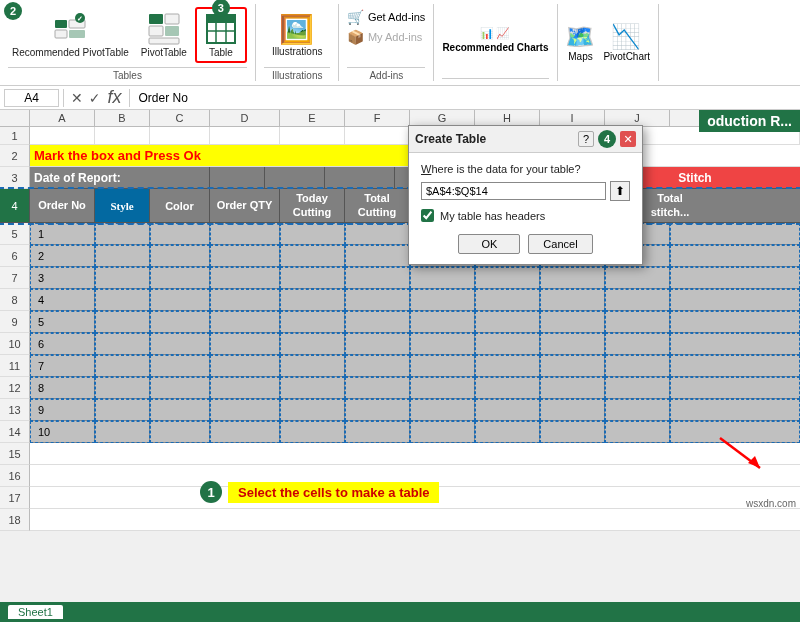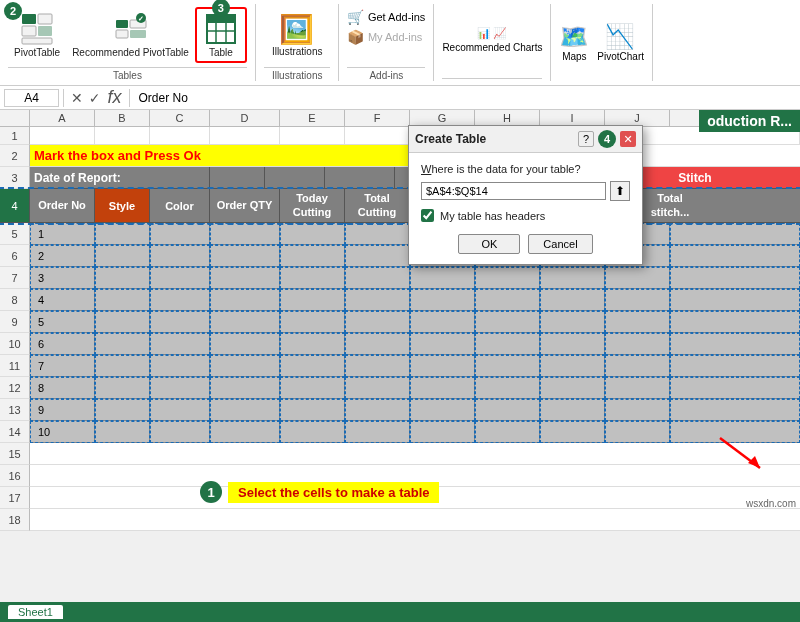--- a/index.html
+++ b/index.html
@@ -10,49 +10,49 @@
 
 <div style="position:relative;">
 
 
   <div style="background:white; border-bottom:1px solid #ccc; display:flex; padding:4px 8px; align-items:stretch; min-height:86px;">
 
     <div style="display:flex; flex-direction:column; border-right:1px solid #ccc; padding-right:8px; margin-right:8px;">
       <div style="display:flex; gap:2px; flex:1; align-items:center; position:relative;">
 
         <div style="position:absolute; top:-2px; left:-4px; width:18px; height:18px; border-radius:50%; background:#217346; color:white; font-size:11px; font-weight:bold; display:flex; align-items:center; justify-content:center; z-index:10;">2</div>
-
-        <div style="display:flex; flex-direction:column; align-items:center; cursor:pointer; padding:2px 6px; min-width:50px;">
-          <div style="width:36px; height:36px; display:flex; align-items:center; justify-content:center;">
-            <svg width="34" height="34" viewBox="0 0 34 34">
-              <rect x="2" y="2" width="14" height="10" fill="#217346" rx="1"></rect>
-              <rect x="18" y="2" width="14" height="10" fill="#f2f2f2" stroke="#aaa" stroke-width="1" rx="1"></rect>
-              <rect x="2" y="14" width="14" height="10" fill="#f2f2f2" stroke="#aaa" stroke-width="1" rx="1"></rect>
-              <rect x="18" y="14" width="14" height="10" fill="#217346" opacity="0.4" rx="1"></rect>
-              <rect x="2" y="26" width="30" height="6" fill="#f2f2f2" stroke="#aaa" stroke-width="1" rx="1"></rect>
-            </svg>
-          </div>
-          <div style="font-size:10px; text-align:center; color:#222; line-height:1.2;">PivotTable</div>
-        </div>
 
         <div style="display:flex; flex-direction:column; align-items:center; cursor:pointer; padding:2px 4px; min-width:55px; position:relative;">
           <div style="width:36px; height:36px; display:flex; align-items:center; justify-content:center;">
             <svg width="34" height="34" viewBox="0 0 34 34">
               <rect x="2" y="8" width="12" height="8" fill="#217346" rx="1"></rect>
               <rect x="16" y="8" width="16" height="8" fill="#f2f2f2" stroke="#aaa" stroke-width="1" rx="1"></rect>
               <rect x="2" y="18" width="12" height="8" fill="#f2f2f2" stroke="#aaa" stroke-width="1" rx="1"></rect>
               <rect x="16" y="18" width="16" height="8" fill="#217346" opacity="0.4" rx="1"></rect>
               <circle cx="27" cy="6" r="5" fill="#217346"></circle>
               <text x="27" y="9" text-anchor="middle" fill="white" font-size="7" font-weight="bold">✓</text>
             </svg>
           </div>
           <div style="font-size:10px; text-align:center; color:#222; line-height:1.2;">Recommended
 PivotTable</div>
         </div>
 
+        <div style="display:flex; flex-direction:column; align-items:center; cursor:pointer; padding:2px 6px; min-width:50px;">
+          <div style="width:36px; height:36px; display:flex; align-items:center; justify-content:center;">
+            <svg width="34" height="34" viewBox="0 0 34 34">
+              <rect x="2" y="2" width="14" height="10" fill="#217346" rx="1"></rect>
+              <rect x="18" y="2" width="14" height="10" fill="#f2f2f2" stroke="#aaa" stroke-width="1" rx="1"></rect>
+              <rect x="2" y="14" width="14" height="10" fill="#f2f2f2" stroke="#aaa" stroke-width="1" rx="1"></rect>
+              <rect x="18" y="14" width="14" height="10" fill="#217346" opacity="0.4" rx="1"></rect>
+              <rect x="2" y="26" width="30" height="6" fill="#f2f2f2" stroke="#aaa" stroke-width="1" rx="1"></rect>
+            </svg>
+          </div>
+          <div style="font-size:10px; text-align:center; color:#222; line-height:1.2;">PivotTable</div>
+        </div>
+
         <div style="display:flex; flex-direction:column; align-items:center; cursor:pointer; padding:2px 6px; min-width:44px; border:2px solid red; border-radius:3px; position:relative;">
 
           <div style="position:absolute; top:-10px; left:50%; transform:translateX(-50%); width:18px; height:18px; border-radius:50%; background:#217346; color:white; font-size:11px; font-weight:bold; display:flex; align-items:center; justify-content:center; z-index:10;">3</div>
           <div style="width:36px; height:36px; display:flex; align-items:center; justify-content:center;">
             <svg width="32" height="32" viewBox="0 0 32 32">
               <rect x="2" y="2" width="28" height="28" fill="none" stroke="#217346" stroke-width="2"></rect>
               <rect x="2" y="2" width="28" height="8" fill="#217346"></rect>
               <line x1="2" y1="18" x2="30" y2="18" stroke="#217346" stroke-width="1.5"></line>
               <line x1="11" y1="10" x2="11" y2="30" stroke="#217346" stroke-width="1.5"></line>
               <line x1="21" y1="10" x2="21" y2="30" stroke="#217346" stroke-width="1.5"></line>
@@ -86,21 +86,21 @@
       <div style="font-size:10px; color:#555; text-align:center; border-top:1px solid #ccc; padding-top:2px; margin-top:18px;">Add-ins</div>
     </div>
 
     <div style="display:flex; flex-direction:column; border-right:1px solid #ccc; padding-right:8px; margin-right:8px; min-width:100px;">
       <div style="flex:1; display:flex; flex-direction:column; justify-content:center; gap:4px; padding:4px 0;">
         <div style="font-size:11px; cursor:pointer; display:flex; flex-direction:column; align-items:center;">
           <div style="display:flex; gap:2px; margin-bottom:2px;">
             <span>📊</span>
             <span>📈</span>
           </div>
-          <div style="font-size:10px; text-align:center;">Recommended
+          <div style="font-size:10px; text-align:center;font-weight:bold;">Recommended
 Charts</div>
         </div>
       </div>
       <div style="font-size:10px; color:#555; text-align:center; border-top:1px solid #ccc; padding-top:2px; margin-top:2px;"></div>
     </div>
 
     <div style="display:flex; flex-direction:column; border-right:1px solid #ccc; padding-right:8px; margin-right:8px; min-width:80px;">
       <div style="flex:1; display:flex; gap:8px; align-items:center;">
         <div style="display:flex; flex-direction:column; align-items:center; cursor:pointer;">
           <span style="font-size:24px;">🗺️</span>
@@ -172,21 +172,21 @@
       <div style="width:55px; border-right:1px solid #555; border-bottom:1px solid #555; background:#808080;"></div>
       <div style="width:60px; border-right:1px solid #555; border-bottom:1px solid #555; background:#808080;"></div>
       <div style="width:70px; border-right:1px solid #555; border-bottom:1px solid #555; background:#808080;"></div>
       <div style="width:195px; border-right:1px solid #555; border-bottom:1px solid #555; background:#808080; color:white; font-weight:bold; font-size:12px; text-align:center; display:flex; align-items:center; justify-content:center;">Cutting</div>
       <div style="flex:1; border-bottom:1px solid #555; background:#ef4444; color:white; font-weight:bold; font-size:12px; text-align:center; display:flex; align-items:center; justify-content:center;">Stitch</div>
     </div>
 
     <div style="display:flex; height:34px; outline:2px dashed #1a6bb5;">
       <div style="width:30px; background:#217346; border-right:1px solid #555; border-bottom:1px solid #555; text-align:center; font-size:11px; color:white; display:flex; align-items:center; justify-content:center;">4</div>
       <div style="width:65px; border-right:1px solid #555; border-bottom:1px solid #555; background:#808080; color:white; font-weight:bold; font-size:11px; text-align:center; display:flex; align-items:center; justify-content:center; line-height:1.2;">Order No</div>
-      <div style="width:55px; border-right:1px solid #555; border-bottom:1px solid #555; background:#c2410c; color:white; font-weight:bold; font-size:11px; display:flex; align-items:center; justify-content:center;">Style</div>
+      <div style="width:55px; border-right:1px solid #555; border-bottom:1px solid #555; background:#0369a1; color:white; font-weight:bold; font-size:11px; display:flex; align-items:center; justify-content:center;font-family:Liberation Serif, serif;">Style</div>
       <div style="width:60px; border-right:1px solid #555; border-bottom:1px solid #555; background:#808080; color:white; font-weight:bold; font-size:11px; text-align:center; display:flex; align-items:center; justify-content:center;">Color</div>
       <div style="width:70px; border-right:1px solid #555; border-bottom:1px solid #555; background:#808080; color:white; font-weight:bold; font-size:11px; text-align:center; display:flex; align-items:center; justify-content:center; line-height:1.2;">Order QTY</div>
       <div style="width:65px; border-right:1px solid #555; border-bottom:1px solid #555; background:#808080; color:white; font-weight:bold; font-size:11px; text-align:center; display:flex; align-items:center; justify-content:center; line-height:1.2;">
           <span style="text-align:center;">Today<br>Cutting</span>
         </div>
       <div style="width:65px; border-right:1px solid #555; border-bottom:1px solid #555; background:#808080; color:white; font-weight:bold; font-size:11px; text-align:center; display:flex; align-items:center; justify-content:center; line-height:1.2;">
           <span style="text-align:center;">Total<br>Cutting</span>
         </div>
       <div style="width:65px; border-right:1px solid #555; border-bottom:1px solid #555; background:#808080; color:white; font-weight:bold; font-size:11px; text-align:center; display:flex; align-items:center; justify-content:center;">Cutting</div>
       <div style="width:65px; border-right:1px solid #555; border-bottom:1px solid #555; background:#808080; color:white; font-weight:bold; font-size:11px; text-align:center; display:flex; align-items:center; justify-content:center; line-height:1.2;">

